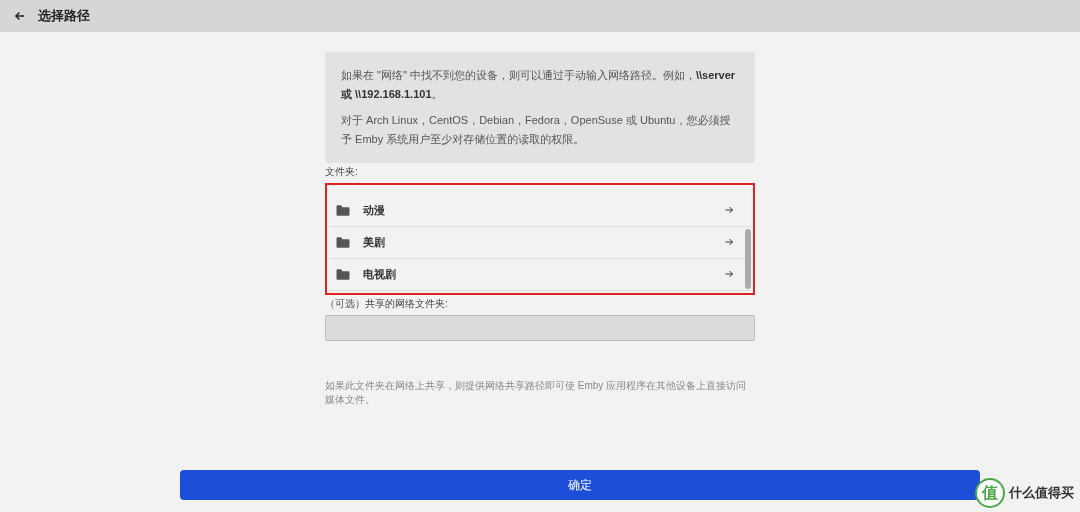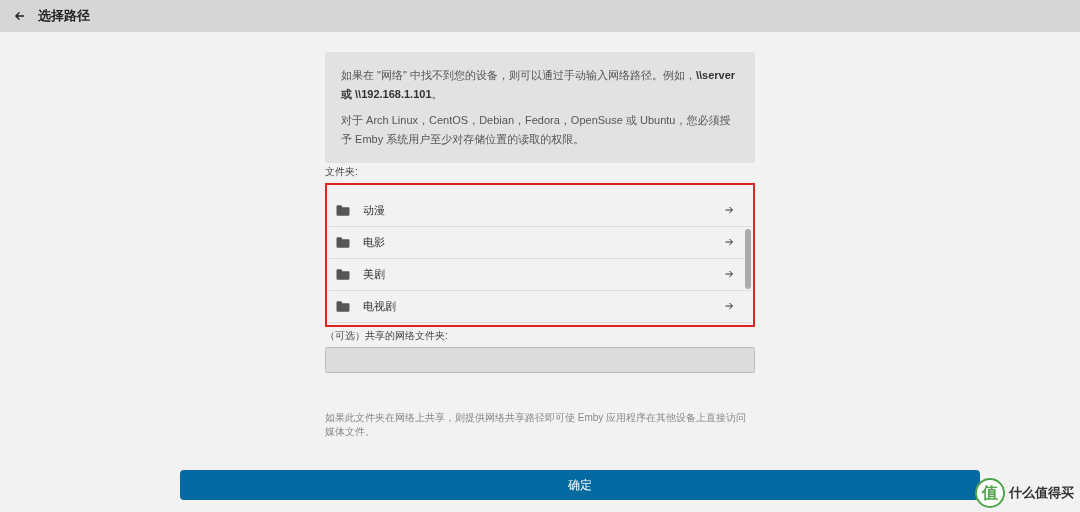--- a/index.html
+++ b/index.html
@@ -12,29 +12,29 @@
     .info-box { background: #e2e2e2; border-radius: 3px; padding: 14px 16px; font-size: 11px; color: #555; line-height: 1.7; }
     .info-box p { margin-bottom: 8px; }
     .info-box p:last-child { margin-bottom: 0; }
     .info-box .bold { font-weight: bold; color: #333; }
     .field-label { font-size: 10px; color: #444; margin-top: 2px; margin-bottom: 4px; }
     .highlight-box { border: 2px solid #d22; padding: 2px; }
     .input-row { display: flex; align-items: stretch; }
     .path-input { flex: 1; height: 26px; background: #dcdcdc; border: 1px solid #bbb; font-size: 11px; padding: 0 8px; color: #333; border-radius: 2px; }
     .search-btn { width: 30px; background: transparent; border: none; display: flex; align-items: center; justify-content: center; cursor: pointer; }
     .folder-list { margin-top: 8px; position: relative; }
-    .folder-row { display: flex; align-items: center; height: 32px; border-bottom: 1px solid #ddd; padding: 0 6px; cursor: pointer; }
+    .folder-row { display: flex; align-items: center; height: 32px; border-bottom: 1px solid #ddd; padding: 0 6px; cursor: pointer; font-weight: bold; }
     .folder-row:last-child { border-bottom: none; }
     .folder-icon { width: 18px; height: 14px; margin-right: 10px; display: flex; align-items: center; }
     .folder-name { flex: 1; font-size: 11px; color: #333; }
     .arrow-icon { width: 16px; height: 16px; display: flex; align-items: center; justify-content: center; margin-right: 8px; }
     .scrollbar { position: absolute; right: 0; top: 34px; width: 6px; height: 60px; background: #aaa; border-radius: 3px; }
     .shared-input { width: 100%; height: 26px; background: #dcdcdc; border: 1px solid #bbb; border-radius: 2px; margin-bottom: 6px; }
     .hint-text { font-size: 10px; color: #888; line-height: 1.4; margin-top: 32px; }
-    .confirm-btn { position: absolute; bottom: 12px; left: 180px; right: 100px; height: 30px; background: #0369a1; border-radius: 4px; color: #fff; font-size: 12px; display: flex; align-items: center; justify-content: center; cursor: pointer; }
+    .confirm-btn { position: absolute; bottom: 12px; left: 180px; right: 100px; height: 30px; background: #1d4ed8; border-radius: 4px; color: #fff; font-size: 12px; display: flex; align-items: center; justify-content: center; cursor: pointer; }
     .badge { position: absolute; bottom: 4px; right: 6px; display: flex; align-items: center; }
     .badge-circle { width: 30px; height: 30px; border-radius: 50%; border: 2px solid #4fa64a; display: flex; align-items: center; justify-content: center; color: #4fa64a; font-size: 16px; font-weight: bold; background: #fff; margin-right: 4px; }
     .badge-text { font-size: 13px; color: #333; font-weight: bold; }
   </style>
 </head>
 <body>
 
 <div class="header">
   <div class="back-icon">
     <svg width="14" height="14" viewBox="0 0 24 24" fill="none" stroke="#222" stroke-width="2.5">
@@ -55,33 +55,20 @@
 
     <div class="highlight-box">
       <div class="folder-list">
         <div class="folder-row">
           <span class="folder-icon">
               <svg width="16" height="13" viewBox="0 0 24 20">
                 <path fill="#555" d="M2 4a2 2 0 012-2h5l2 3h9a2 2 0 012 2v9a2 2 0 01-2 2H4a2 2 0 01-2-2V4z"></path>
               </svg>
             </span>
           <span class="folder-name">动漫</span>
-          <span class="arrow-icon">
-              <svg width="12" height="12" viewBox="0 0 24 24" fill="none" stroke="#333" stroke-width="2">
-                <path d="M5 12h14M13 6l6 6-6 6"></path>
-              </svg>
-            </span>
-        </div>
-        <div class="folder-row">
-          <span class="folder-icon">
-              <svg width="16" height="13" viewBox="0 0 24 20">
-                <path fill="#555" d="M2 4a2 2 0 012-2h5l2 3h9a2 2 0 012 2v9a2 2 0 01-2 2H4a2 2 0 01-2-2V4z"></path>
-              </svg>
-            </span>
-          <span class="folder-name">电影</span>
           <span class="arrow-icon">
               <svg width="12" height="12" viewBox="0 0 24 24" fill="none" stroke="#333" stroke-width="2">
                 <path d="M5 12h14M13 6l6 6-6 6"></path>
               </svg>
             </span>
         </div>
         <div class="folder-row">
           <span class="folder-icon">
               <svg width="16" height="13" viewBox="0 0 24 20">
                 <path fill="#555" d="M2 4a2 2 0 012-2h5l2 3h9a2 2 0 012 2v9a2 2 0 01-2 2H4a2 2 0 01-2-2V4z"></path>

